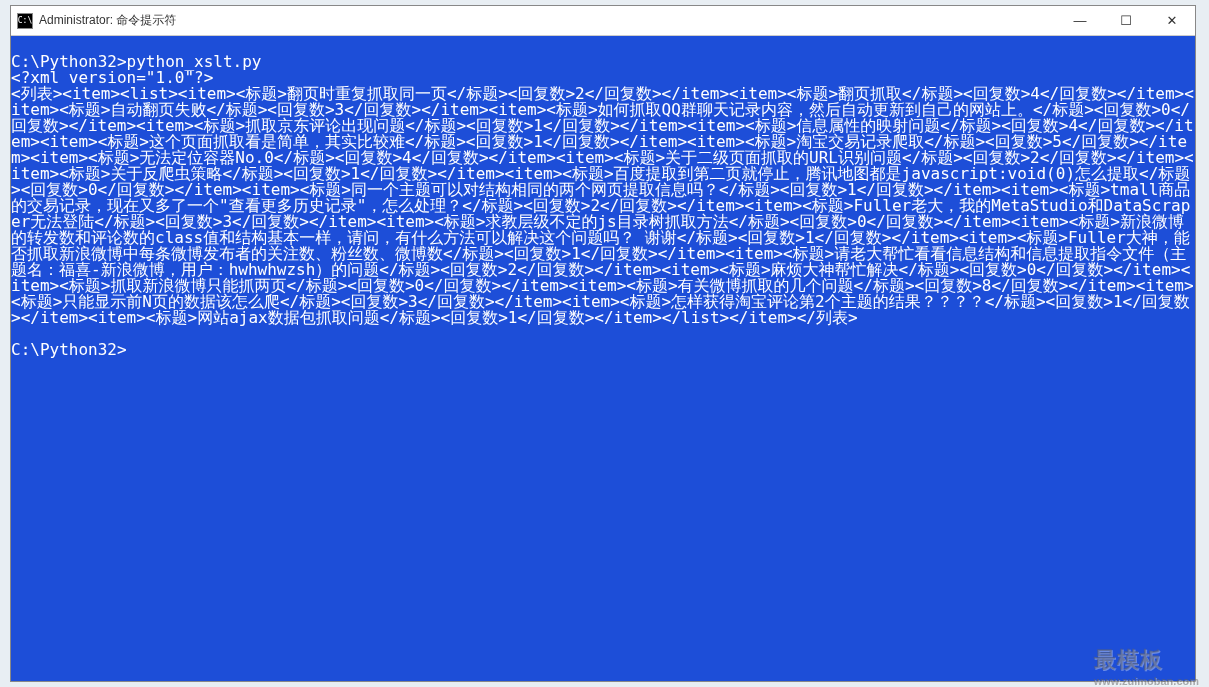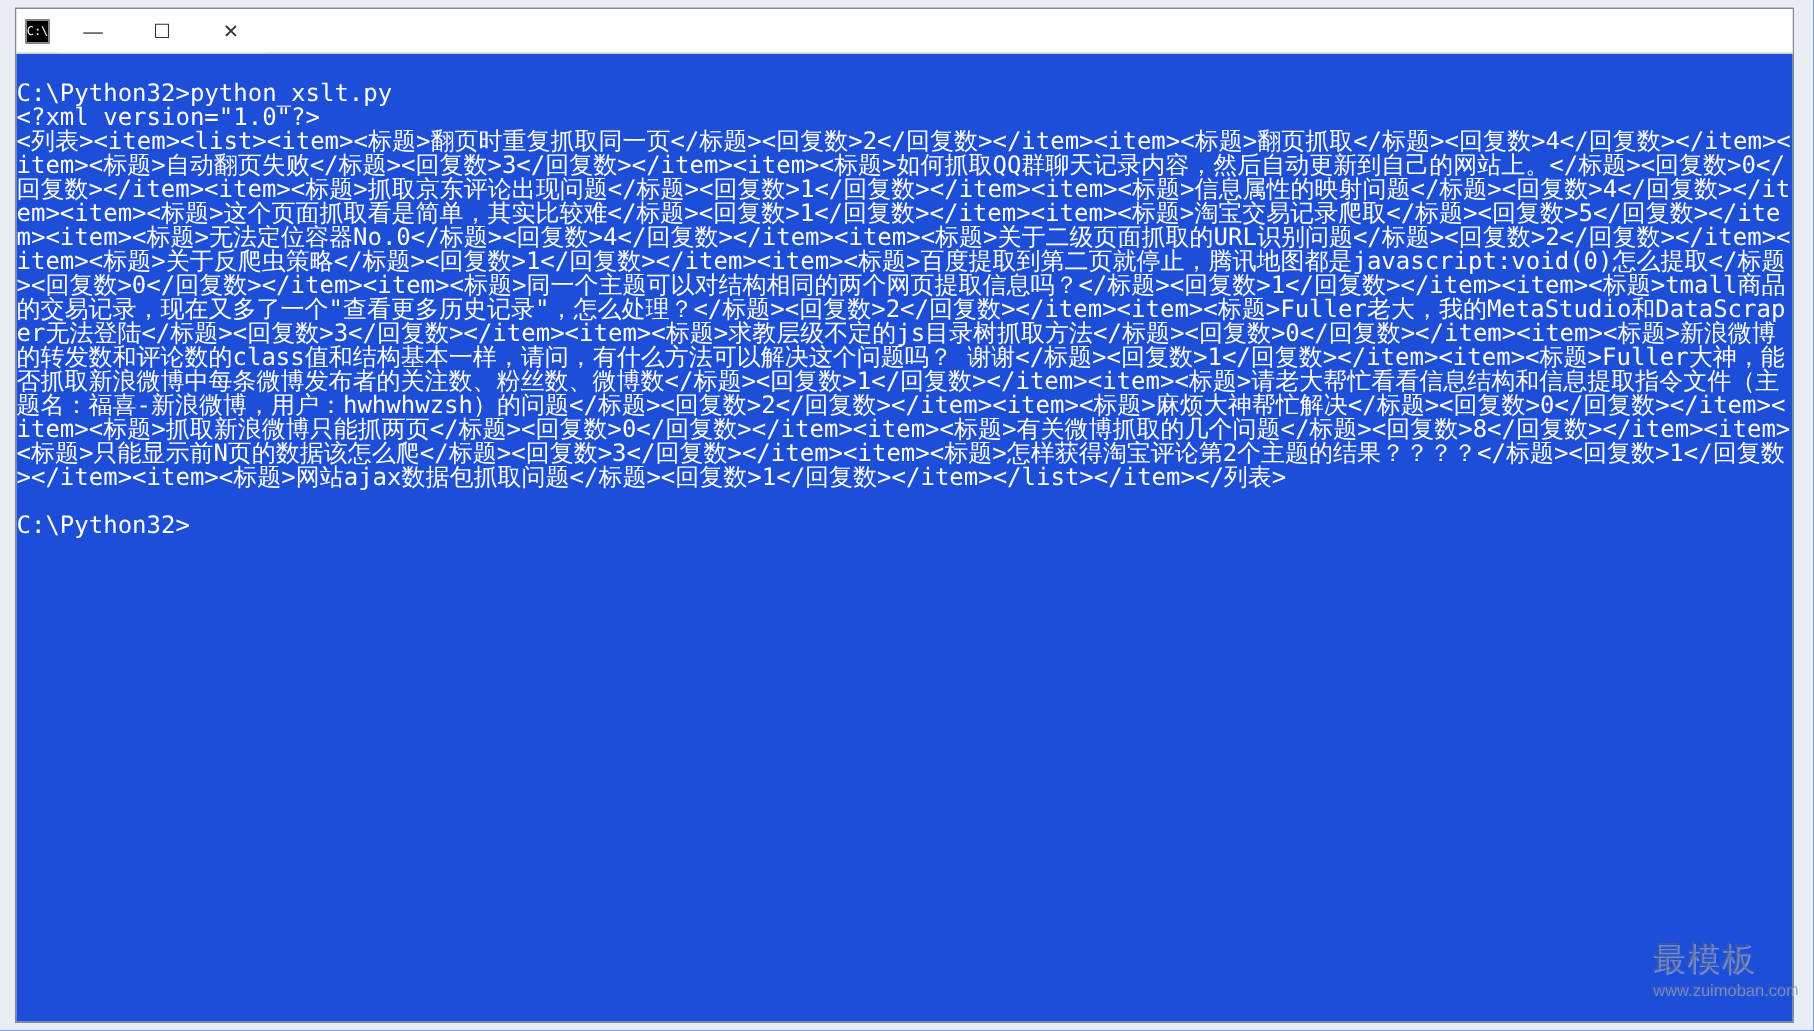--- a/index.html
+++ b/index.html
@@ -70,41 +70,42 @@
       line-height: 16px;
       padding: 2px 0 0 0;
       white-space: pre-wrap;
       word-break: break-all;
       overflow: hidden;
       letter-spacing: 0;
     }
     .watermark {
       position: absolute;
       right: 10px;
-      bottom: 21px;
+      bottom: 0;
       font-family: "Microsoft YaHei", sans-serif;
       font-size: 22px;
-      font-weight: normal;
+      font-weight: bold;
       color: rgba(100,100,100,0.5);
       text-shadow: 1px 1px 0 rgba(255,255,255,0.35);
       letter-spacing: 1px;
     }
     .watermark .sub {
       font-size: 11px;
       display: block;
       text-align: center;
       letter-spacing: 0;
     }
   </style>
 </head>
 <body>
 
 <div class="window">
   <div class="titlebar">
     <span class="titlebar-icon">C:\</span>
+    <span class="titlebar-title">Administrator: 命令提示符</span>
     <div class="titlebar-buttons">
       <div class="titlebar-btn">—</div>
       <div class="titlebar-btn">☐</div>
       <div class="titlebar-btn close">✕</div>
     </div>
   </div>
   <div class="console" id="console-out">
 C:\Python32&gt;python_xslt.py
 &lt;?xml version="1.0"?&gt;
 &lt;列表&gt;&lt;item&gt;&lt;list&gt;&lt;item&gt;&lt;标题&gt;翻页时重复抓取同一页&lt;/标题&gt;&lt;回复数&gt;2&lt;/回复数&gt;&lt;/item&gt;&lt;item&gt;&lt;标题&gt;翻页抓取&lt;/标题&gt;&lt;回复数&gt;4&lt;/回复数&gt;&lt;/item&gt;&lt;item&gt;&lt;标题&gt;自动翻页失败&lt;/标题&gt;&lt;回复数&gt;3&lt;/回复数&gt;&lt;/item&gt;&lt;item&gt;&lt;标题&gt;如何抓取QQ群聊天记录内容，然后自动更新到自己的网站上。&lt;/标题&gt;&lt;回复数&gt;0&lt;/回复数&gt;&lt;/item&gt;&lt;item&gt;&lt;标题&gt;抓取京东评论出现问题&lt;/标题&gt;&lt;回复数&gt;1&lt;/回复数&gt;&lt;/item&gt;&lt;item&gt;&lt;标题&gt;信息属性的映射问题&lt;/标题&gt;&lt;回复数&gt;4&lt;/回复数&gt;&lt;/item&gt;&lt;item&gt;&lt;标题&gt;这个页面抓取看是简单，其实比较难&lt;/标题&gt;&lt;回复数&gt;1&lt;/回复数&gt;&lt;/item&gt;&lt;item&gt;&lt;标题&gt;淘宝交易记录爬取&lt;/标题&gt;&lt;回复数&gt;5&lt;/回复数&gt;&lt;/item&gt;&lt;item&gt;&lt;标题&gt;无法定位容器No.0&lt;/标题&gt;&lt;回复数&gt;4&lt;/回复数&gt;&lt;/item&gt;&lt;item&gt;&lt;标题&gt;关于二级页面抓取的URL识别问题&lt;/标题&gt;&lt;回复数&gt;2&lt;/回复数&gt;&lt;/item&gt;&lt;item&gt;&lt;标题&gt;关于反爬虫策略&lt;/标题&gt;&lt;回复数&gt;1&lt;/回复数&gt;&lt;/item&gt;&lt;item&gt;&lt;标题&gt;百度提取到第二页就停止，腾讯地图都是javascript:void(0)怎么提取&lt;/标题&gt;&lt;回复数&gt;0&lt;/回复数&gt;&lt;/item&gt;&lt;item&gt;&lt;标题&gt;同一个主题可以对结构相同的两个网页提取信息吗？&lt;/标题&gt;&lt;回复数&gt;1&lt;/回复数&gt;&lt;/item&gt;&lt;item&gt;&lt;标题&gt;tmall商品的交易记录，现在又多了一个"查看更多历史记录"，怎么处理？&lt;/标题&gt;&lt;回复数&gt;2&lt;/回复数&gt;&lt;/item&gt;&lt;item&gt;&lt;标题&gt;Fuller老大，我的MetaStudio和DataScraper无法登陆&lt;/标题&gt;&lt;回复数&gt;3&lt;/回复数&gt;&lt;/item&gt;&lt;item&gt;&lt;标题&gt;求教层级不定的js目录树抓取方法&lt;/标题&gt;&lt;回复数&gt;0&lt;/回复数&gt;&lt;/item&gt;&lt;item&gt;&lt;标题&gt;新浪微博的转发数和评论数的class值和结构基本一样，请问，有什么方法可以解决这个问题吗？ 谢谢&lt;/标题&gt;&lt;回复数&gt;1&lt;/回复数&gt;&lt;/item&gt;&lt;item&gt;&lt;标题&gt;Fuller大神，能否抓取新浪微博中每条微博发布者的关注数、粉丝数、微博数&lt;/标题&gt;&lt;回复数&gt;1&lt;/回复数&gt;&lt;/item&gt;&lt;item&gt;&lt;标题&gt;请老大帮忙看看信息结构和信息提取指令文件（主题名：福喜-新浪微博，用户：hwhwhwzsh）的问题&lt;/标题&gt;&lt;回复数&gt;2&lt;/回复数&gt;&lt;/item&gt;&lt;item&gt;&lt;标题&gt;麻烦大神帮忙解决&lt;/标题&gt;&lt;回复数&gt;0&lt;/回复数&gt;&lt;/item&gt;&lt;item&gt;&lt;标题&gt;抓取新浪微博只能抓两页&lt;/标题&gt;&lt;回复数&gt;0&lt;/回复数&gt;&lt;/item&gt;&lt;item&gt;&lt;标题&gt;有关微博抓取的几个问题&lt;/标题&gt;&lt;回复数&gt;8&lt;/回复数&gt;&lt;/item&gt;&lt;item&gt;&lt;标题&gt;只能显示前N页的数据该怎么爬&lt;/标题&gt;&lt;回复数&gt;3&lt;/回复数&gt;&lt;/item&gt;&lt;item&gt;&lt;标题&gt;怎样获得淘宝评论第2个主题的结果？？？？&lt;/标题&gt;&lt;回复数&gt;1&lt;/回复数&gt;&lt;/item&gt;&lt;item&gt;&lt;标题&gt;网站ajax数据包抓取问题&lt;/标题&gt;&lt;回复数&gt;1&lt;/回复数&gt;&lt;/item&gt;&lt;/list&gt;&lt;/item&gt;&lt;/列表&gt;

